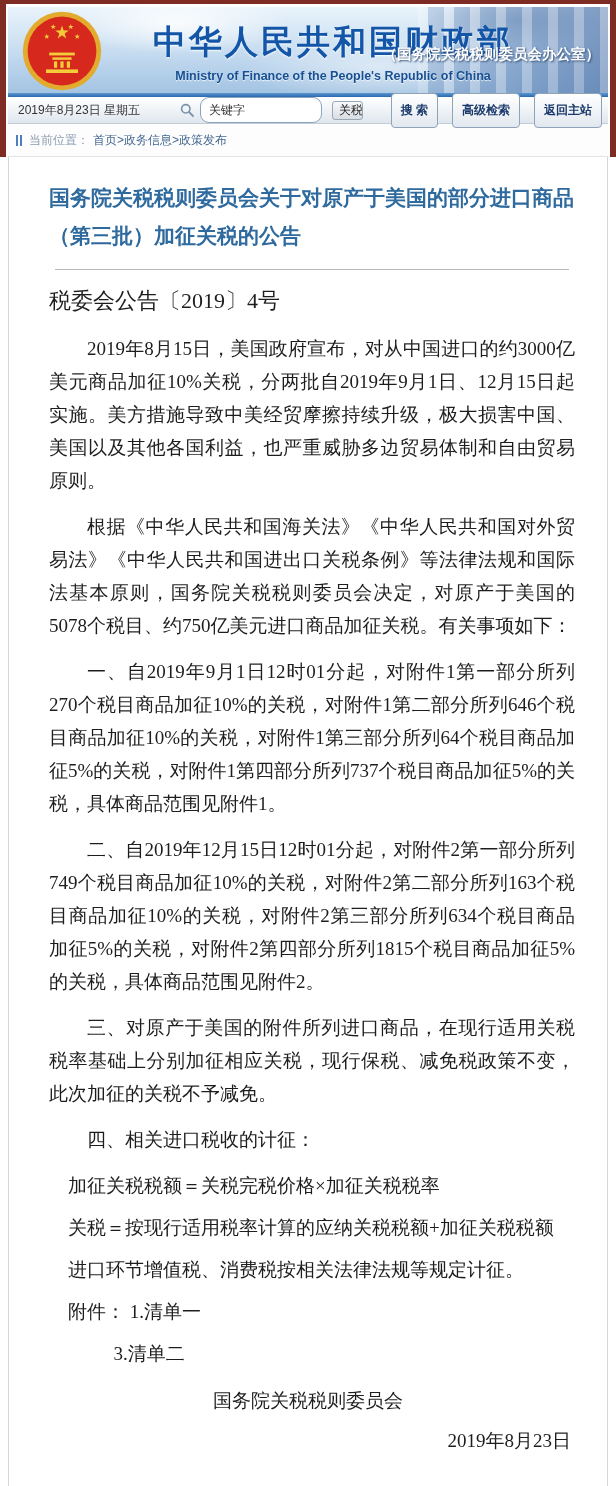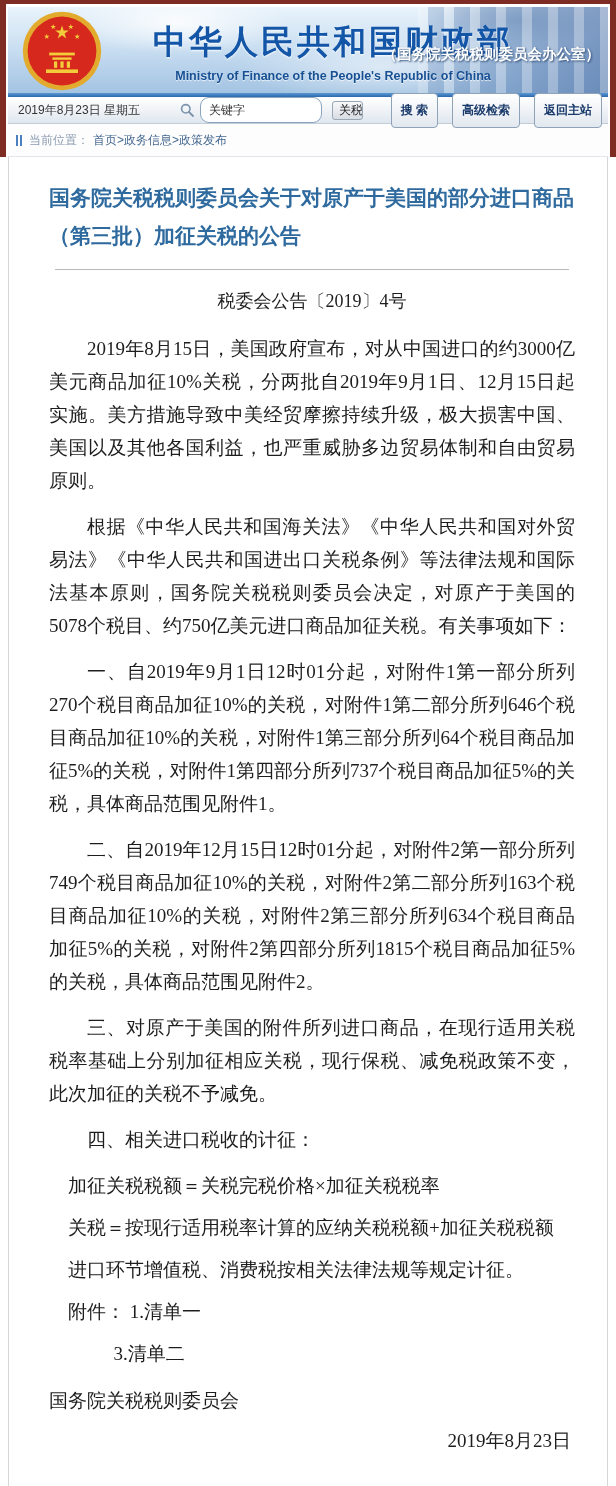--- a/index.html
+++ b/index.html
@@ -48,26 +48,26 @@
   .breadcrumb { height:33px; display:flex; align-items:center; background:#fdfdfe; border-bottom:1px solid #e2e6ea; font-size:12px; padding-left:8px; }
   .bc-icon { width:6px; height:11px; border-left:2px dashed #4a80c0; border-right:2px dashed #4a80c0; margin-right:7px; }
   .bc-label { color:#8a9bb0; margin-right:4px; white-space:nowrap; }
   .bc-path { color:#44688f; cursor:pointer; white-space:nowrap; }
 
   
   .doc-area { margin:0 8px; border-left:1px solid #d6d6d6; border-right:1px solid #d6d6d6; background:#fff; padding:14px 32px 30px 40px; }
   .doc-title { color:#2e6a9e; font-weight:bold; font-size:21px; line-height:38px; margin-top:8px; }
   .divider { border:none; border-top:1px solid #b9b9b9; margin:14px 6px 16px; }
   .doc-font { font-family:"Liberation Serif","DejaVu Serif",serif; color:#1d1d1d; }
-  .doc-number { text-align:center; font-size:18px; line-height:30px; margin-bottom:16px; }
+  .doc-number { text-align:left; font-size:22px; line-height:30px; margin-bottom:16px; }
   .para { font-size:19px; line-height:33px; text-align:justify; text-indent:2em; margin-bottom:13px; }
   .formula { font-size:19px; line-height:33px; text-indent:1em; margin-bottom:9px; white-space:nowrap; }
   .attach-line1 { font-size:19px; line-height:33px; text-indent:1em; margin-bottom:9px; }
   .attach-line2 { font-size:19px; line-height:33px; text-indent:3.4em; margin-bottom:9px; }
-  .signature { font-size:19px; line-height:33px; text-align:left; padding-right:8px; margin-top:14px; }
+  .signature { font-size:19px; line-height:33px; text-align:center; padding-right:8px; margin-top:14px; }
   .sign-date { font-size:19px; line-height:33px; text-align:right; padding-right:4px; margin-top:7px; }
 
   
   .footer { display:flex; margin-top:30px; }
   .dl-label { font-size:12px; color:#333; margin-top:4px; white-space:nowrap; }
   .dl-files { margin-left:10px; }
   .dl-file { display:block; font-size:16.5px; color:#222; text-decoration:none; margin-bottom:18px; cursor:pointer; white-space:nowrap; }
 </style>
 </head>
 <body>

